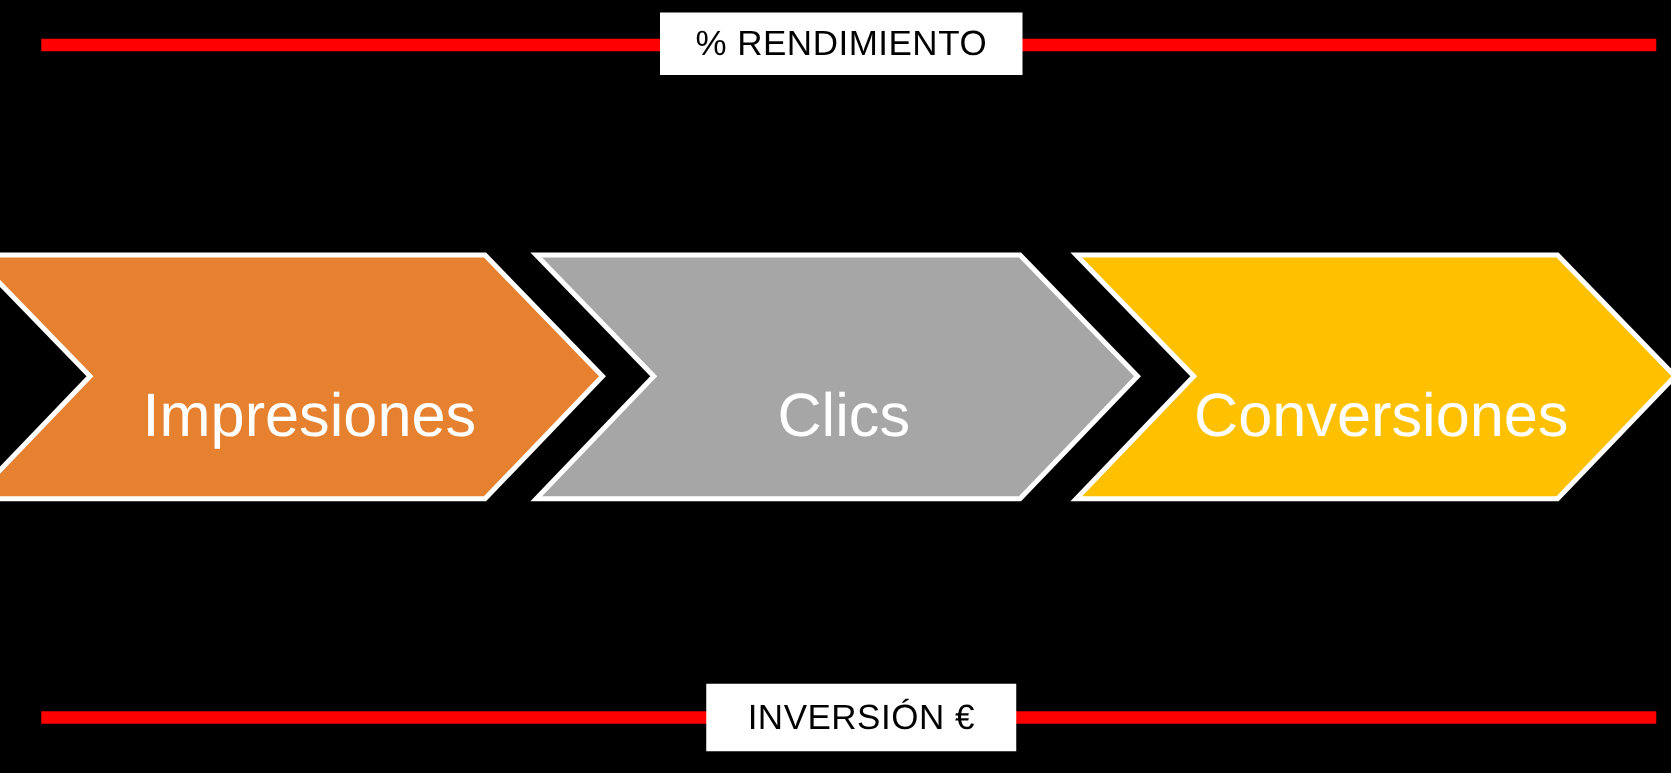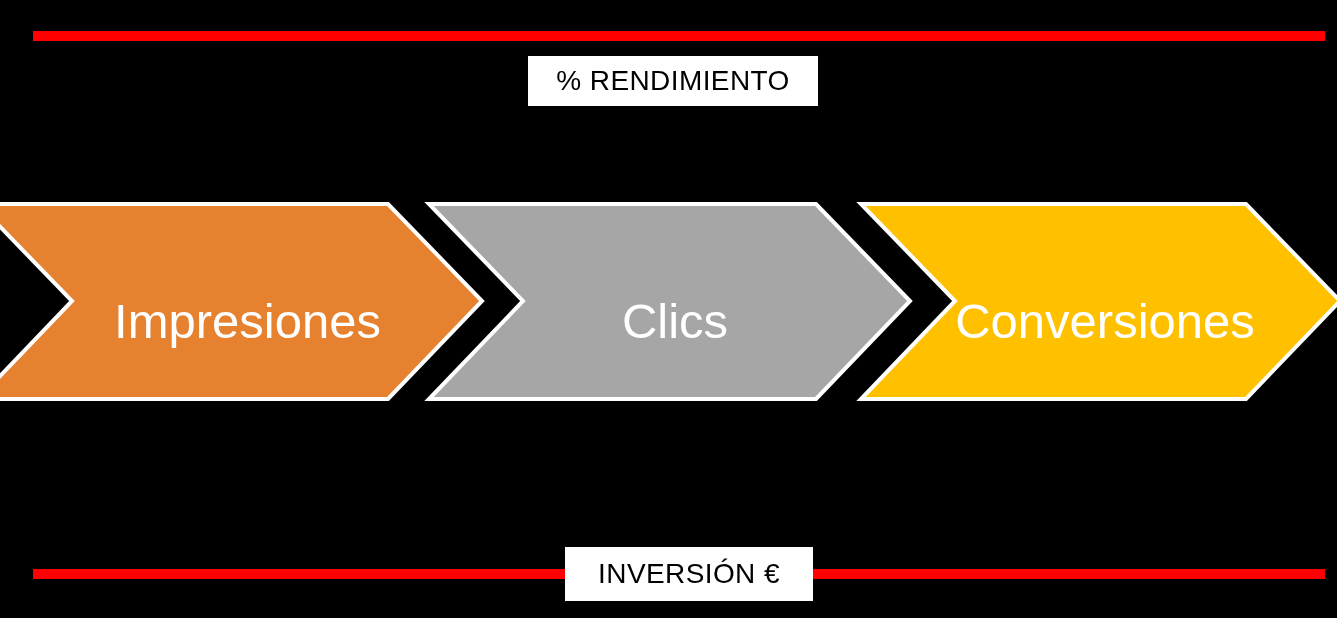--- a/index.html
+++ b/index.html
@@ -40,21 +40,20 @@
     font-size: 28px;
     letter-spacing: 0.4px;
     white-space: nowrap;
     line-height: 1;
   }
   .chip.top {
     left: 528px;
     top: 10px;
     width: 290px;
     height: 50px;
-    margin-top: 46px;
   }
   .chip.bottom {
     left: 565px;
     top: 547px;
     width: 248px;
     height: 54px;
   }
 
   
   .band {
@@ -62,21 +61,21 @@
     left: 0;
     top: 0;
     width: 1337px;
     height: 618px;
     pointer-events: none;
   }
   .band svg { display: block; }
 
   .chev-label {
     position: absolute;
-    top: 203px;
+    top: 215px;
     height: 237px;
     display: flex;
     align-items: center;
     justify-content: center;
     color: #FFFFFF;
     font-size: 49px;
     line-height: 1;
     white-space: nowrap;
   }
   .chev-label.c0 { left: 60px;  width: 375px; }

